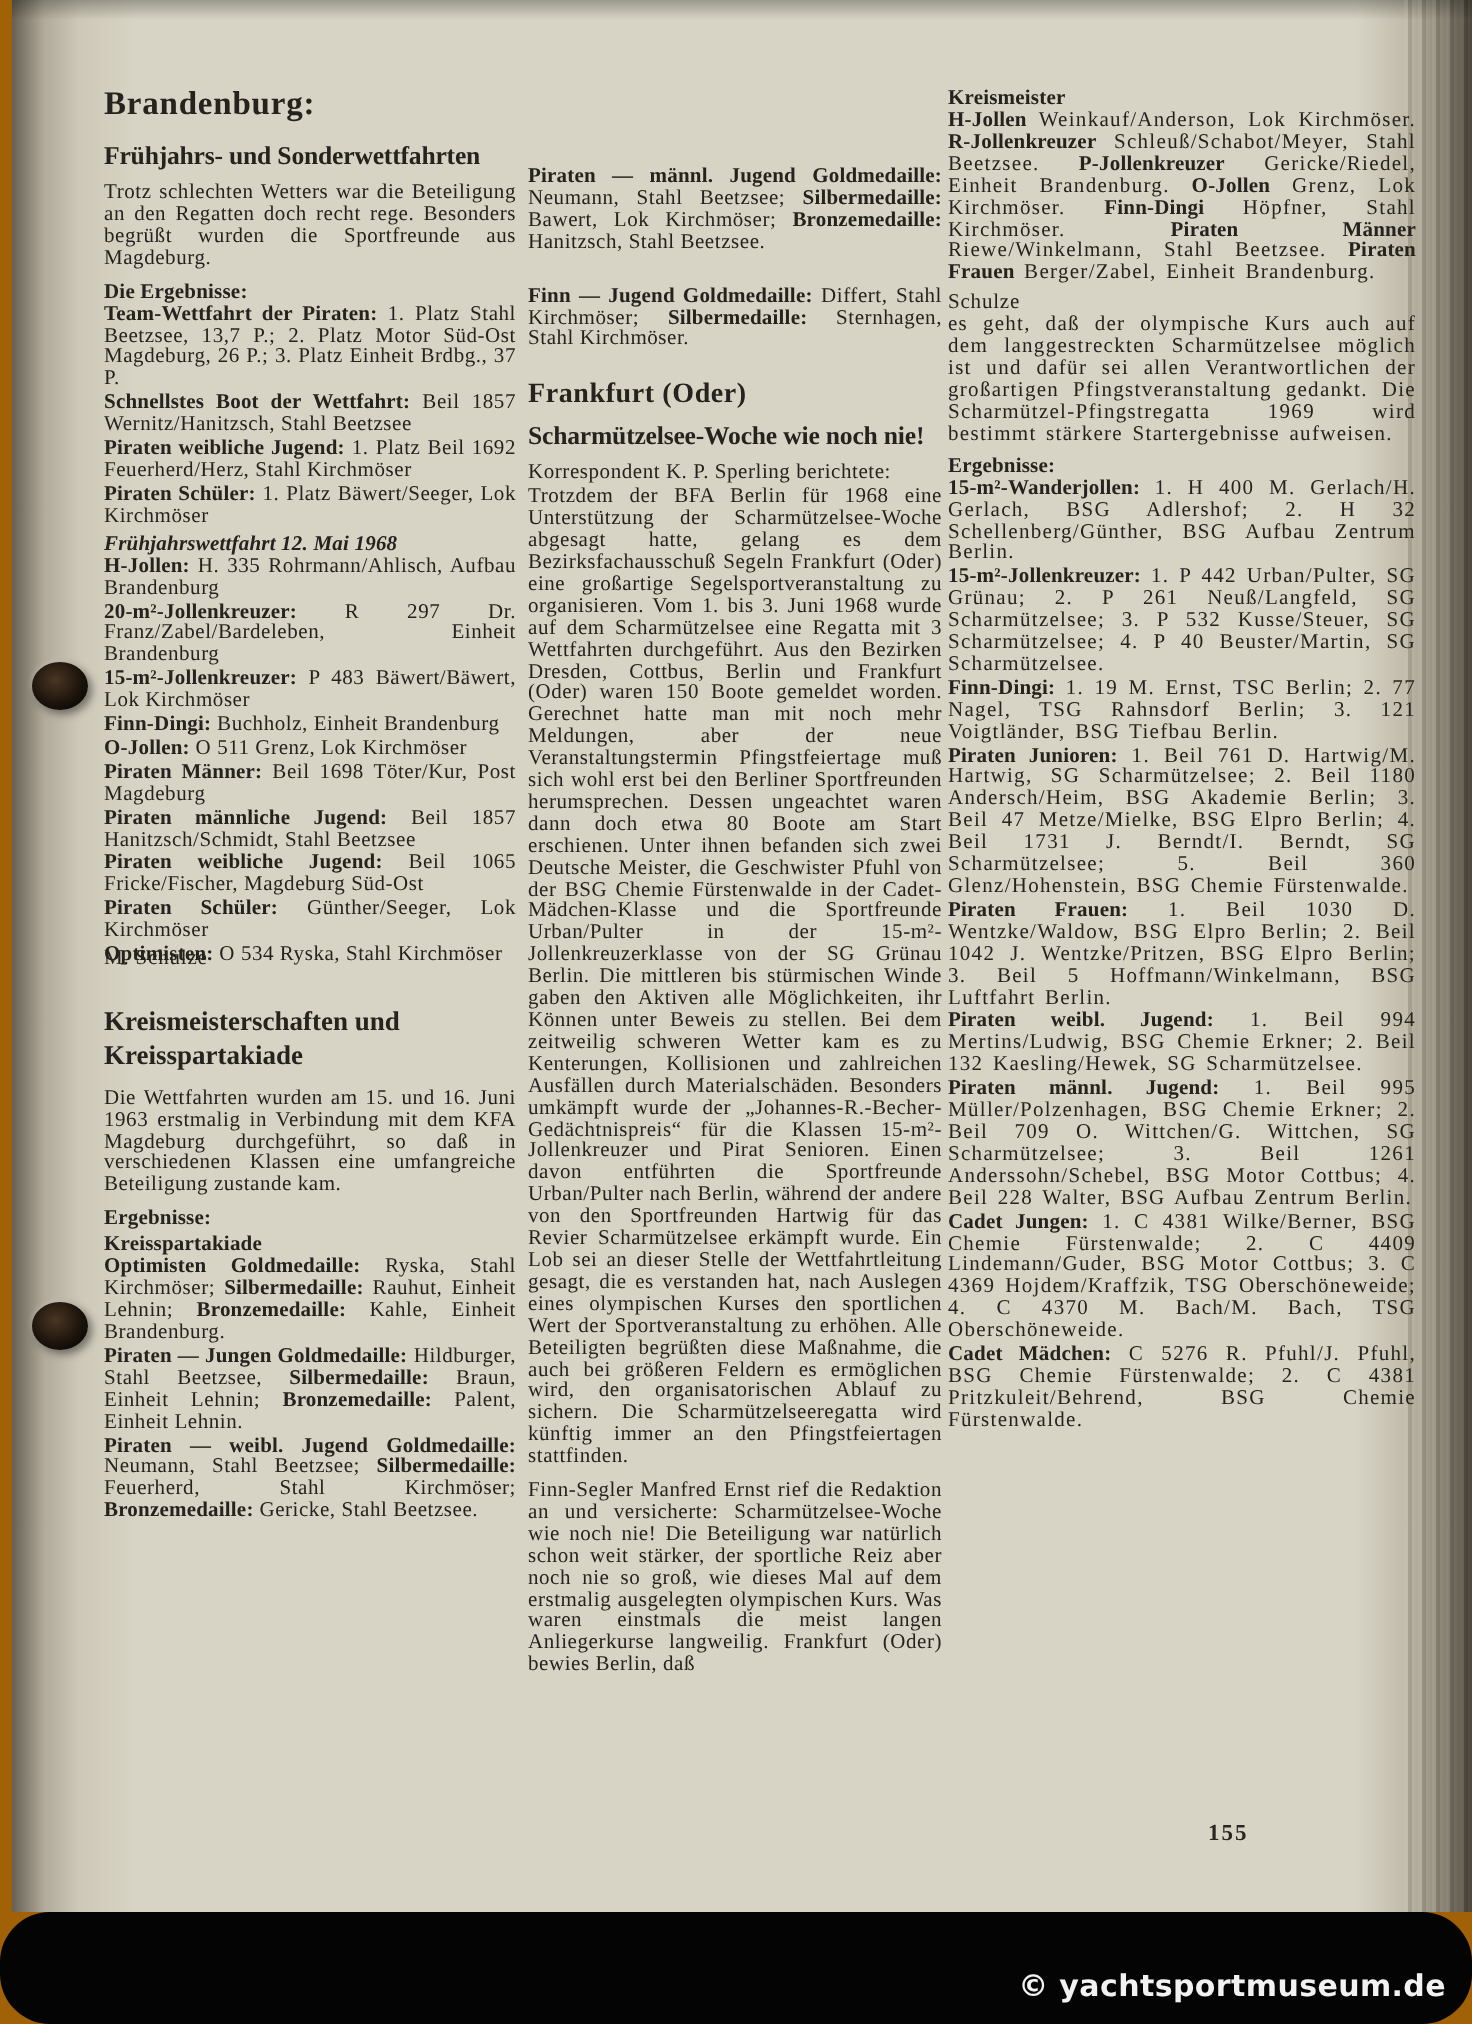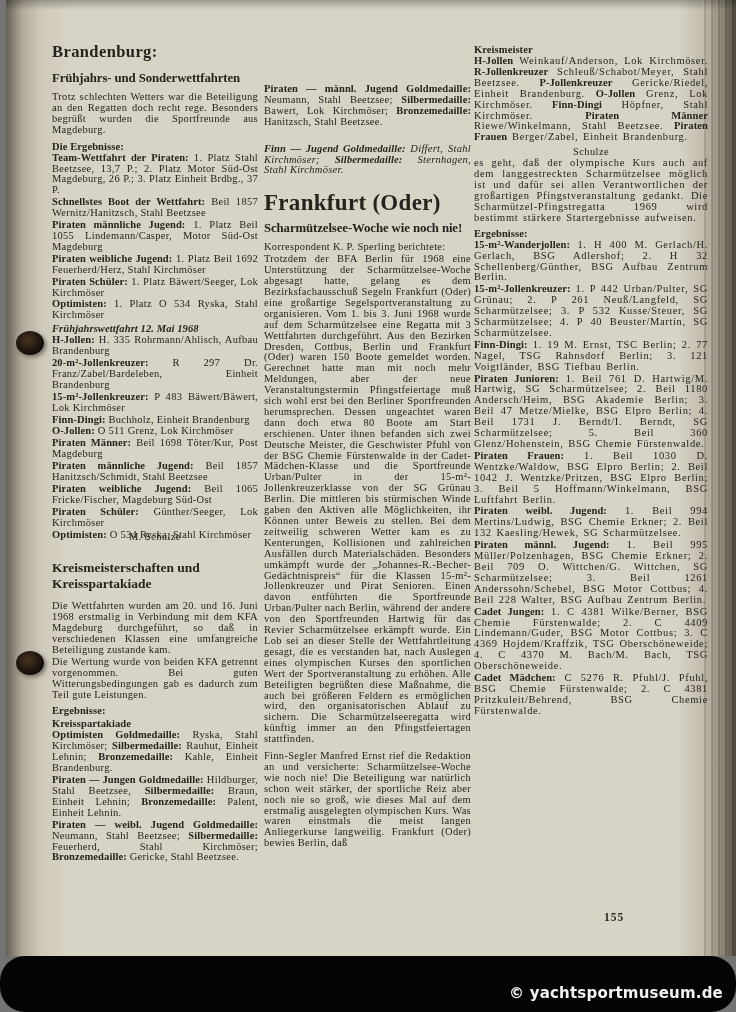--- a/index.html
+++ b/index.html
@@ -1,16 +1,16 @@
 <!DOCTYPE html>
 <html><head>
 <meta charset="utf-8">
 <style>
   html,body{margin:0;padding:0;background:#000;}
-  #stage{position:relative;width:736px;height:1012px;background:#737373;overflow:hidden;
+  #stage{position:relative;width:736px;height:1012px;background:#a16207;overflow:hidden;
          font-family:"Liberation Serif", serif;}
   
   #paper{position:absolute;left:6px;top:0;width:730px;height:956px;color:#26231e;
     background:
       linear-gradient(180deg, rgba(0,0,0,.28) 0px, rgba(0,0,0,0) 10px),
       linear-gradient(90deg, rgba(25,18,10,.6) 0px, rgba(95,82,64,.32) 16px, rgba(150,138,112,.16) 34px, rgba(0,0,0,0) 62px),
       linear-gradient(90deg, rgba(0,0,0,0) 672px, rgba(146,138,120,.38) 700px, rgba(94,87,72,.66) 716px, rgba(48,43,34,.9) 730px),
       #d8d4c5;}
   
   #page-edge{position:absolute;right:0;top:0;width:34px;height:956px;
@@ -27,72 +27,69 @@
   
   .col{position:absolute;}
   #col-left{left:46px;top:42px;width:206px;}
   #col-mid{left:258px;top:84px;width:207px;}
   #col-right{left:468px;top:44px;width:234px;}
   .blk{margin:0 0 1px 0;}
   .p{font-size:10.5px;line-height:10.9px;letter-spacing:.28px;text-align:justify;}
   #col-right .p, #col-right .pb{letter-spacing:.65px;word-spacing:1.5px;}
   .pb{font-size:10.5px;line-height:11px;letter-spacing:.3px;font-weight:bold;margin-top:4px;}
   .h1{font-size:16.5px;font-weight:bold;letter-spacing:.4px;margin:0 0 9px 0;}
-  .h1b{font-size:23px;font-weight:bold;letter-spacing:.3px;margin:14px 0 5px 0;}
+  .h1b{font-size:14px;font-weight:bold;letter-spacing:.3px;margin:14px 0 5px 0;}
   .h2{font-size:12.8px;font-weight:bold;letter-spacing:-0.1px;margin:0 0 6px 0;white-space:nowrap;}
   .h3{font-size:13.5px;font-weight:bold;line-height:1.25;margin:18px 0 8px 0;}
-  .sig{font-size:10.5px;line-height:11px;text-align:center;letter-spacing:.4px;font-family:Liberation Serif, serif;}
+  .sig{font-size:10.5px;line-height:11px;text-align:left;letter-spacing:.4px;font-family:Liberation Serif, serif;}
   .p b, .pb b{letter-spacing:.1px;}
   #page-number{position:absolute;left:598px;top:911px;font-size:11.5px;font-weight:bold;
     letter-spacing:1px;color:#2a2722;}
 </style>
 </head>
 <body>
 
 <div id="stage">
   <div id="paper">
     <div id="page-edge"></div>
     <div id="hole-top" class="hole"></div>
     <div id="hole-bottom" class="hole"></div>
 
     <div id="col-left" class="col">
         <div class="blk h1">Brandenburg:</div>
         <div class="blk h2">Frühjahrs- und Sonderwettfahrten</div>
         <div class="blk p">Trotz schlechten Wetters war die Beteiligung an den Regatten doch recht rege. Besonders begrüßt wurden die Sportfreunde aus Magdeburg.</div>
         <div class="blk pb" style="margin-top: 5px;"><b>Die Ergebnisse:</b></div>
         <div class="blk p"><b>Team-Wettfahrt der Piraten:</b><span> 1. Platz Stahl Beetzsee, 13,7 P.; 2. Platz Motor Süd-Ost Magdeburg, 26 P.; 3. Platz Einheit Brdbg., 37 P.</span></div>
         <div class="blk p"><b>Schnellstes Boot der Wettfahrt:</b><span> Beil 1857 Wernitz/Hanitzsch, Stahl Beetzsee</span></div>
-        <div class="blk p"><b>Piraten männliche Jugend:</b><span> 1. Platz Beil 1055 Lindemann/Casper, Motor Süd-Ost Magdeburg</span></div>
         <div class="blk p"><b>Piraten weibliche Jugend:</b><span> 1. Platz Beil 1692 Feuerherd/Herz, Stahl Kirchmöser</span></div>
         <div class="blk p"><b>Piraten Schüler:</b><span> 1. Platz Bäwert/Seeger, Lok Kirchmöser</span></div>
-        <div class="blk p"><b>Optimisten:</b><span> 1. Platz O 534 Ryska, Stahl Kirchmöser</span></div>
         <div class="blk pb" style="margin-top: 2px; font-style: italic;"><b>Frühjahrswettfahrt 12. Mai 1968</b></div>
         <div class="blk p"><b>H-Jollen:</b><span> H. 335 Rohrmann/Ahlisch, Aufbau Brandenburg</span></div>
         <div class="blk p"><b>20-m²-Jollenkreuzer:</b><span> R 297 Dr. Franz/Zabel/Bardeleben, Einheit Brandenburg</span></div>
         <div class="blk p"><b>15-m²-Jollenkreuzer:</b><span> P 483 Bäwert/Bäwert, Lok Kirchmöser</span></div>
         <div class="blk p"><b>Finn-Dingi:</b><span> Buchholz, Einheit Brandenburg</span></div>
         <div class="blk p"><b>O-Jollen:</b><span> O 511 Grenz, Lok Kirchmöser</span></div>
         <div class="blk p"><b>Piraten Männer:</b><span> Beil 1698 Töter/Kur, Post Magdeburg</span></div>
         <div class="blk p"><b>Piraten männliche Jugend:</b><span> Beil 1857 Hanitzsch/Schmidt, Stahl Beetzsee</span></div>
         <div class="blk p"><b>Piraten weibliche Jugend:</b><span> Beil 1065 Fricke/Fischer, Magdeburg Süd-Ost</span></div>
         <div class="blk p"><b>Piraten Schüler:</b><span> Günther/Seeger, Lok Kirchmöser</span></div>
         <div class="blk p"><b>Optimisten:</b><span> O 534 Ryska, Stahl Kirchmöser</span></div>
         <div class="blk sig" style="margin-top: -11px;">M. Schulze</div>
         <div class="blk h3">Kreismeisterschaften und Kreisspartakiade</div>
-        <div class="blk p">Die Wettfahrten wurden am 20. und 16. Juni 1968 erstmalig in Verbindung mit dem KFA Magdeburg durchgeführt, so daß in verschiedenen Klassen eine umfangreiche Beteiligung zustande kam.</div>
-        <div class="blk p">Die Wertung wurde von beiden KFA getrennt vorgenommen. Bei guten Witterungsbedingungen gab es dadurch zum Teil gute Leistungen.</div>
+        <div class="blk p">Die Wettfahrten wurden am 15. und 16. Juni 1963 erstmalig in Verbindung mit dem KFA Magdeburg durchgeführt, so daß in verschiedenen Klassen eine umfangreiche Beteiligung zustande kam.</div>
         <div class="blk pb" style="margin-top: 5px;"><b>Ergebnisse:</b></div>
         <div class="blk pb" style="margin-top: 2px;"><b>Kreisspartakiade</b></div>
         <div class="blk p"><b>Optimisten Goldmedaille:</b><span> Ryska, Stahl Kirchmöser; </span><b>Silbermedaille:</b><span> Rauhut, Einheit Lehnin; </span><b>Bronzemedaille:</b><span> Kahle, Einheit Brandenburg.</span></div>
         <div class="blk p"><b>Piraten — Jungen Goldmedaille:</b><span> Hildburger, Stahl Beetzsee, </span><b>Silbermedaille:</b><span> Braun, Einheit Lehnin; </span><b>Bronzemedaille:</b><span> Palent, Einheit Lehnin.</span></div>
         <div class="blk p"><b>Piraten — weibl. Jugend Goldmedaille:</b><span> Neumann, Stahl Beetzsee; </span><b>Silbermedaille:</b><span> Feuerherd, Stahl Kirchmöser; </span><b>Bronzemedaille:</b><span> Gericke, Stahl Beetzsee.</span></div>
       </div>
     <div id="col-mid" class="col">
         <div class="blk p"><b>Piraten — männl. Jugend Goldmedaille:</b><span> Neumann, Stahl Beetzsee; </span><b>Silbermedaille:</b><span> Bawert, Lok Kirchmöser; </span><b>Bronzemedaille:</b><span> Hanitzsch, Stahl Beetzsee.</span></div>
-        <div class="blk p" style="margin-top: 16px; font-style: italic;"><b>Finn — Jugend Goldmedaille:</b><span> Differt, Stahl Kirchmöser; </span><b>Silbermedaille:</b><span> Sternhagen, Stahl Kirchmöser.</span></div>
+        <div class="blk p" style="margin-top: 16px;"><b>Finn — Jugend Goldmedaille:</b><span> Differt, Stahl Kirchmöser; </span><b>Silbermedaille:</b><span> Sternhagen, Stahl Kirchmöser.</span></div>
         <div class="blk h1b">Frankfurt (Oder)</div>
         <div class="blk h2">Scharmützelsee-Woche wie noch nie!</div>
         <div class="blk p">Korrespondent K. P. Sperling berichtete:</div>
         <div class="blk p">Trotzdem der BFA Berlin für 1968 eine Unterstützung der Scharmützelsee-Woche abgesagt hatte, gelang es dem Bezirksfachausschuß Segeln Frankfurt (Oder) eine großartige Segelsportveranstaltung zu organisieren. Vom 1. bis 3. Juni 1968 wurde auf dem Scharmützelsee eine Regatta mit 3 Wettfahrten durchgeführt. Aus den Bezirken Dresden, Cottbus, Berlin und Frankfurt (Oder) waren 150 Boote gemeldet worden. Gerechnet hatte man mit noch mehr Meldungen, aber der neue Veranstaltungstermin Pfingstfeiertage muß sich wohl erst bei den Berliner Sportfreunden herumsprechen. Dessen ungeachtet waren dann doch etwa 80 Boote am Start erschienen. Unter ihnen befanden sich zwei Deutsche Meister, die Geschwister Pfuhl von der BSG Chemie Fürstenwalde in der Cadet-Mädchen-Klasse und die Sportfreunde Urban/Pulter in der 15-m²-Jollenkreuzerklasse von der SG Grünau Berlin. Die mittleren bis stürmischen Winde gaben den Aktiven alle Möglichkeiten, ihr Können unter Beweis zu stellen. Bei dem zeitweilig schweren Wetter kam es zu Kenterungen, Kollisionen und zahlreichen Ausfällen durch Materialschäden. Besonders umkämpft wurde der „Johannes-R.-Becher-Gedächtnispreis“ für die Klassen 15-m²-Jollenkreuzer und Pirat Senioren. Einen davon entführten die Sportfreunde Urban/Pulter nach Berlin, während der andere von den Sportfreunden Hartwig für das Revier Scharmützelsee erkämpft wurde. Ein Lob sei an dieser Stelle der Wettfahrtleitung gesagt, die es verstanden hat, nach Auslegen eines olympischen Kurses den sportlichen Wert der Sportveranstaltung zu erhöhen. Alle Beteiligten begrüßten diese Maßnahme, die auch bei größeren Feldern es ermöglichen wird, den organisatorischen Ablauf zu sichern. Die Scharmützelseeregatta wird künftig immer an den Pfingstfeiertagen stattfinden.</div>
         <div class="blk p" style="margin-top: 6px;">Finn-Segler Manfred Ernst rief die Redaktion an und versicherte: Scharmützelsee-Woche wie noch nie! Die Beteiligung war natürlich schon weit stärker, der sportliche Reiz aber noch nie so groß, wie dieses Mal auf dem erstmalig ausgelegten olympischen Kurs. Was waren einstmals die meist langen Anliegerkurse langweilig. Frankfurt (Oder) bewies Berlin, daß</div>
       </div>
     <div id="col-right" class="col">
         <div class="blk pb" style="margin-top: 0px;"><b>Kreismeister</b></div>
         <div class="blk p"><b>H-Jollen</b><span> Weinkauf/Anderson, Lok Kirchmöser. </span><b>R-Jollenkreuzer</b><span> Schleuß/Schabot/Meyer, Stahl Beetzsee. </span><b>P-Jollenkreuzer</b><span> Gericke/Riedel, Einheit Brandenburg. </span><b>O-Jollen</b><span> Grenz, Lok Kirchmöser. </span><b>Finn-Dingi</b><span> Höpfner, Stahl Kirchmöser. </span><b>Piraten Männer</b><span> Riewe/Winkelmann, Stahl Beetzsee. </span><b>Piraten Frauen</b><span> Berger/Zabel, Einheit Brandenburg.</span></div>
         <div class="blk sig" style="margin-top: 3px;">Schulze</div>

